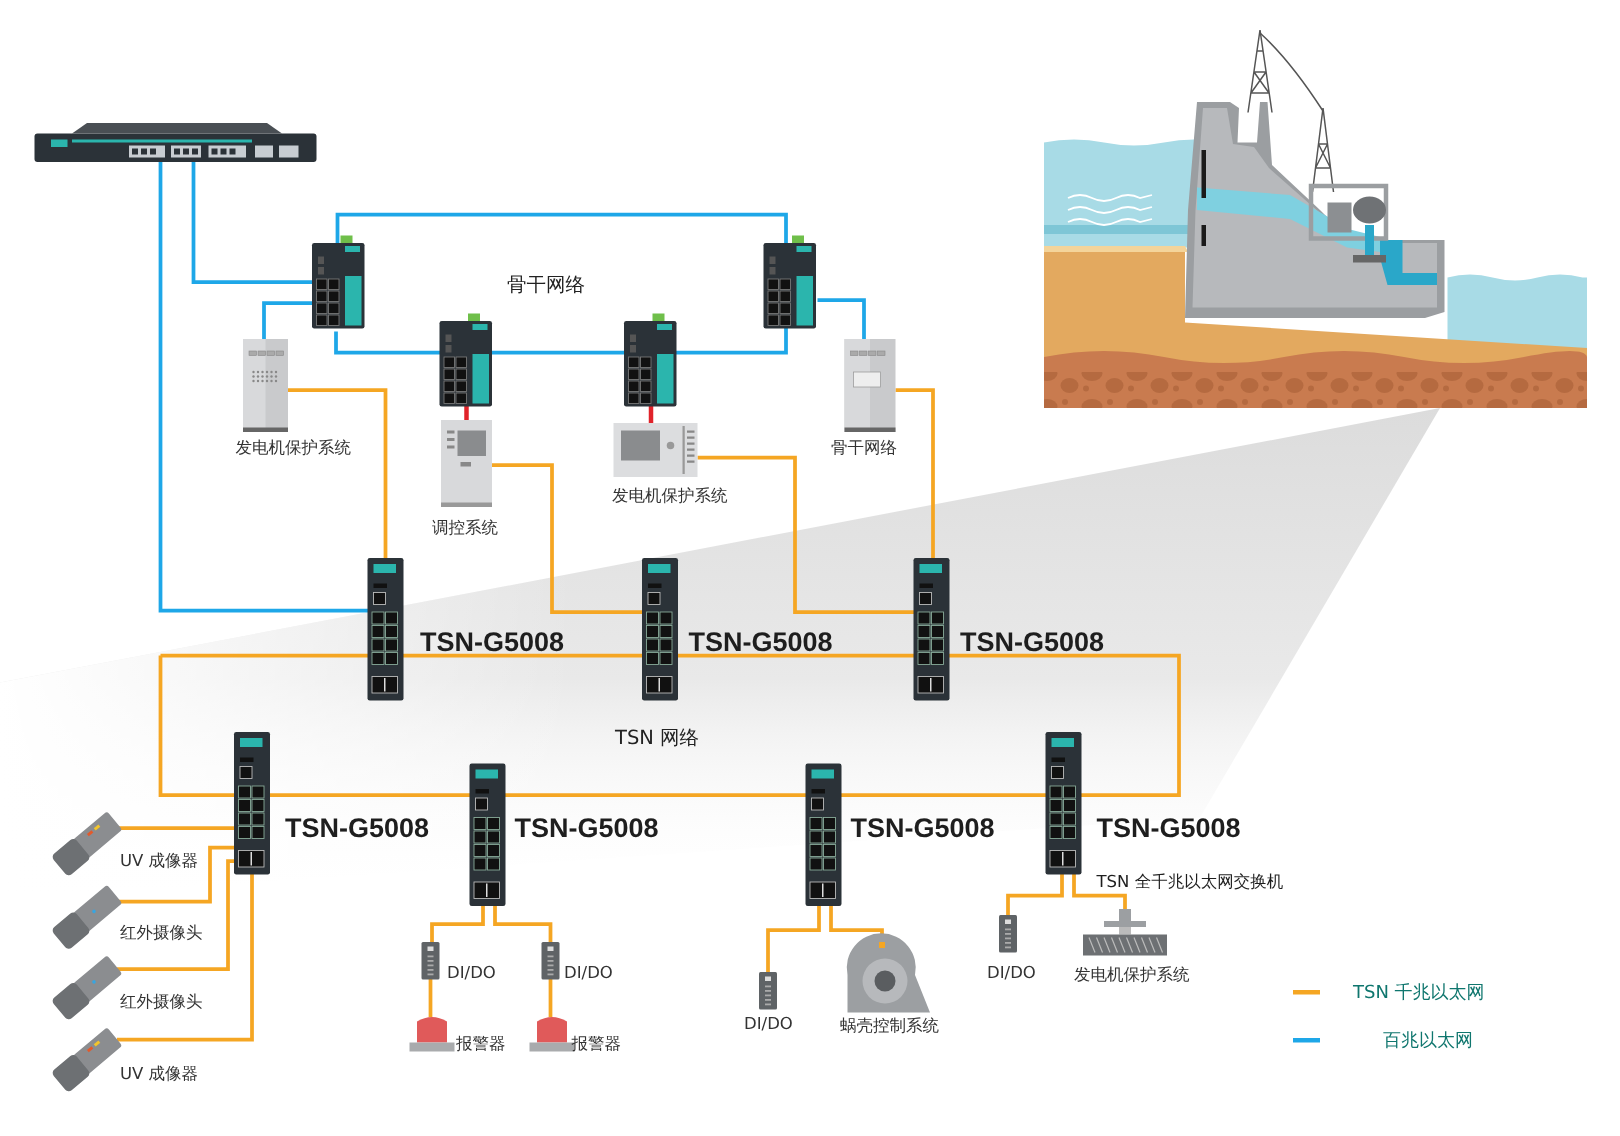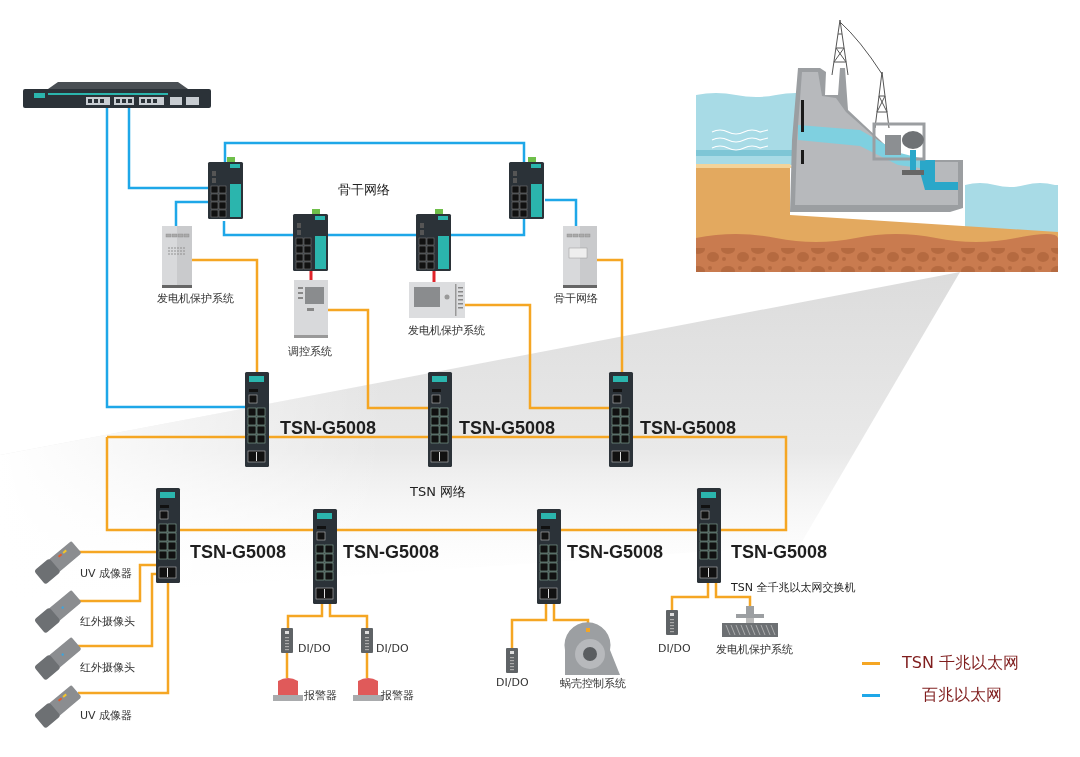--- a/index.html
+++ b/index.html
@@ -3,21 +3,21 @@
 <meta charset="utf-8">
 <style>
   html, body { margin:0; padding:0; background:#ffffff; }
   body { width:1080px; height:757px; position:relative; overflow:hidden;
          font-family:"Liberation Sans","DejaVu Sans",sans-serif; }
   #stage { position:absolute; left:0; top:0; width:1080px; height:757px; }
   .lbl { position:absolute; font-size:11px; color:#333; white-space:nowrap; font-family:"DejaVu Sans",sans-serif; }
   .model { position:absolute; font-size:18px; font-weight:bold; color:#1e1e1e; white-space:nowrap; font-family:"Liberation Sans",sans-serif; }
   .sub { position:absolute; font-size:11px; color:#1e1e1e; white-space:nowrap; font-family:"DejaVu Sans",sans-serif;margin-top:25px; }
   .net { position:absolute; font-size:13px; color:#222; white-space:nowrap; font-family:"DejaVu Sans",sans-serif; }
-  .legend-row { position:absolute; display:flex; align-items:center; font-size:16px; color:#7f1d1d; font-family:"DejaVu Sans",sans-serif; }
+  .legend-row { position:absolute; display:flex; align-items:center; font-size:12px; color:#0f766e; font-family:"DejaVu Sans",sans-serif; }
   .legend-row .sw { width:18px; height:3px; margin-right:22px; }
 </style>
 </head>
 <body>
 
 <div id="stage">
 <svg width="1080" height="757" viewBox="0 0 1080 757" xmlns="http://www.w3.org/2000/svg" style="position:absolute;left:0;top:0">
   <defs>
     <linearGradient id="projGrad" x1="0" y1="0" x2="0" y2="1">
       <stop offset="0" stop-color="#dcdcdc"></stop>

